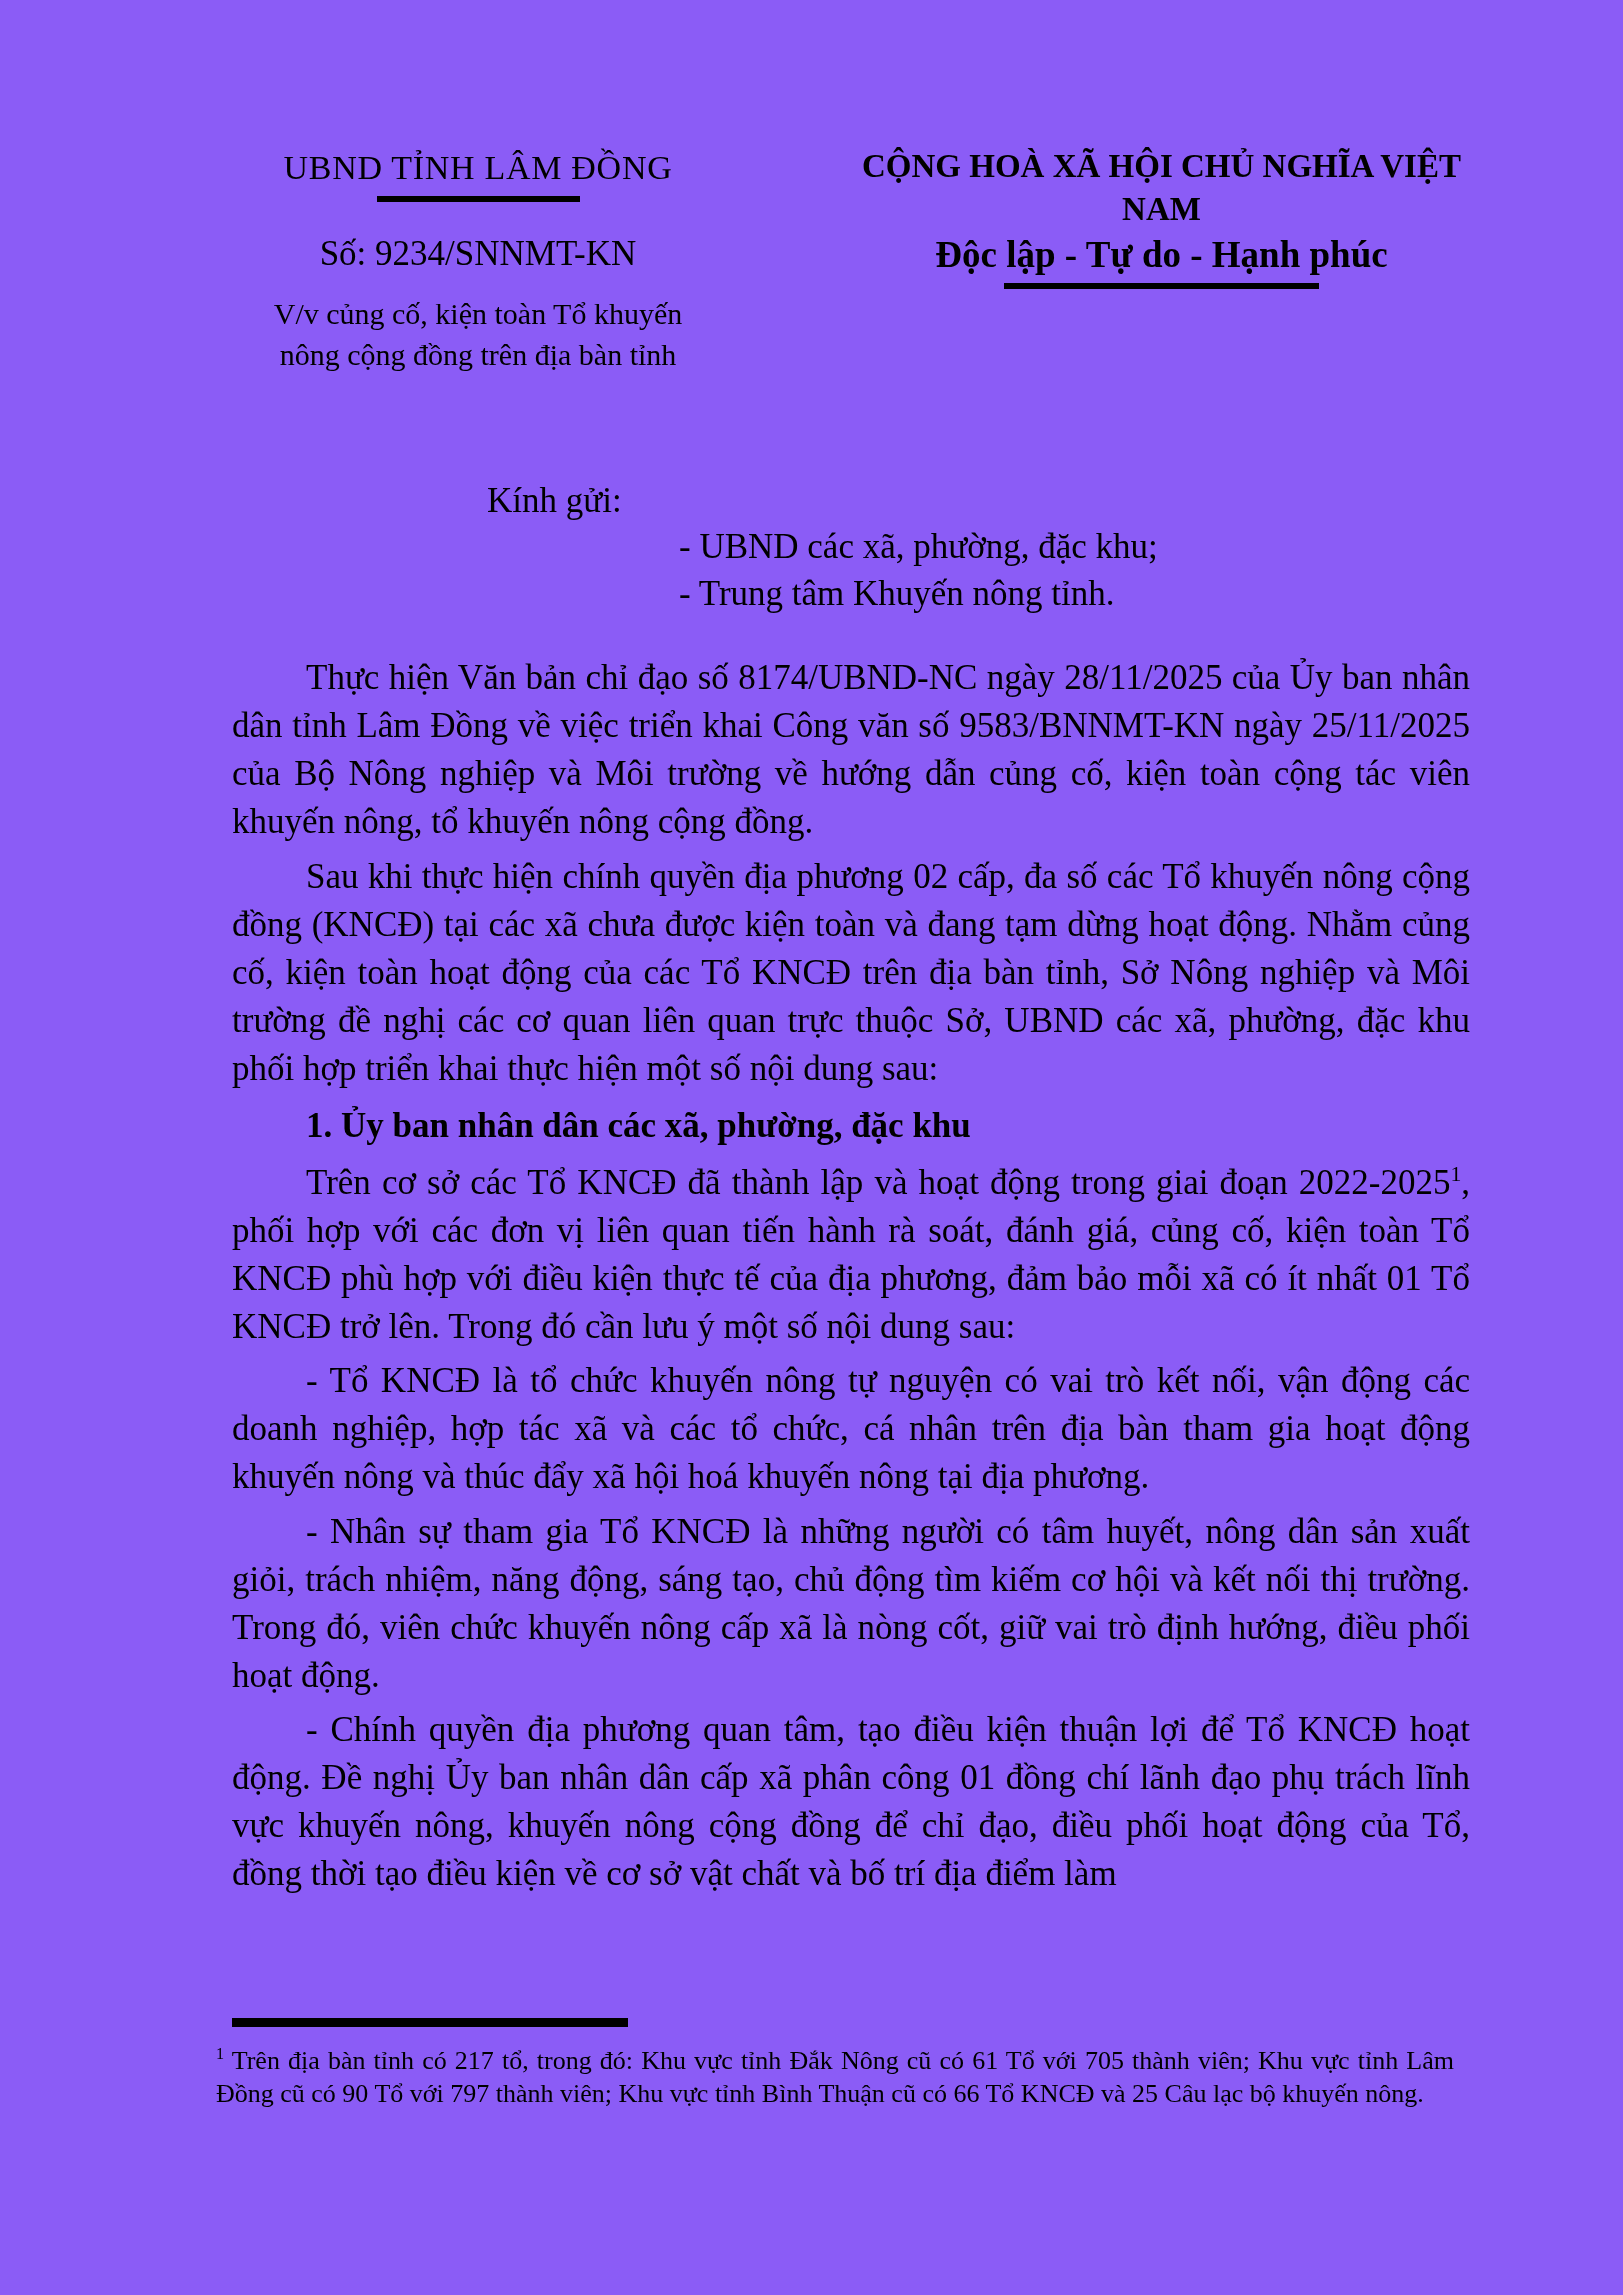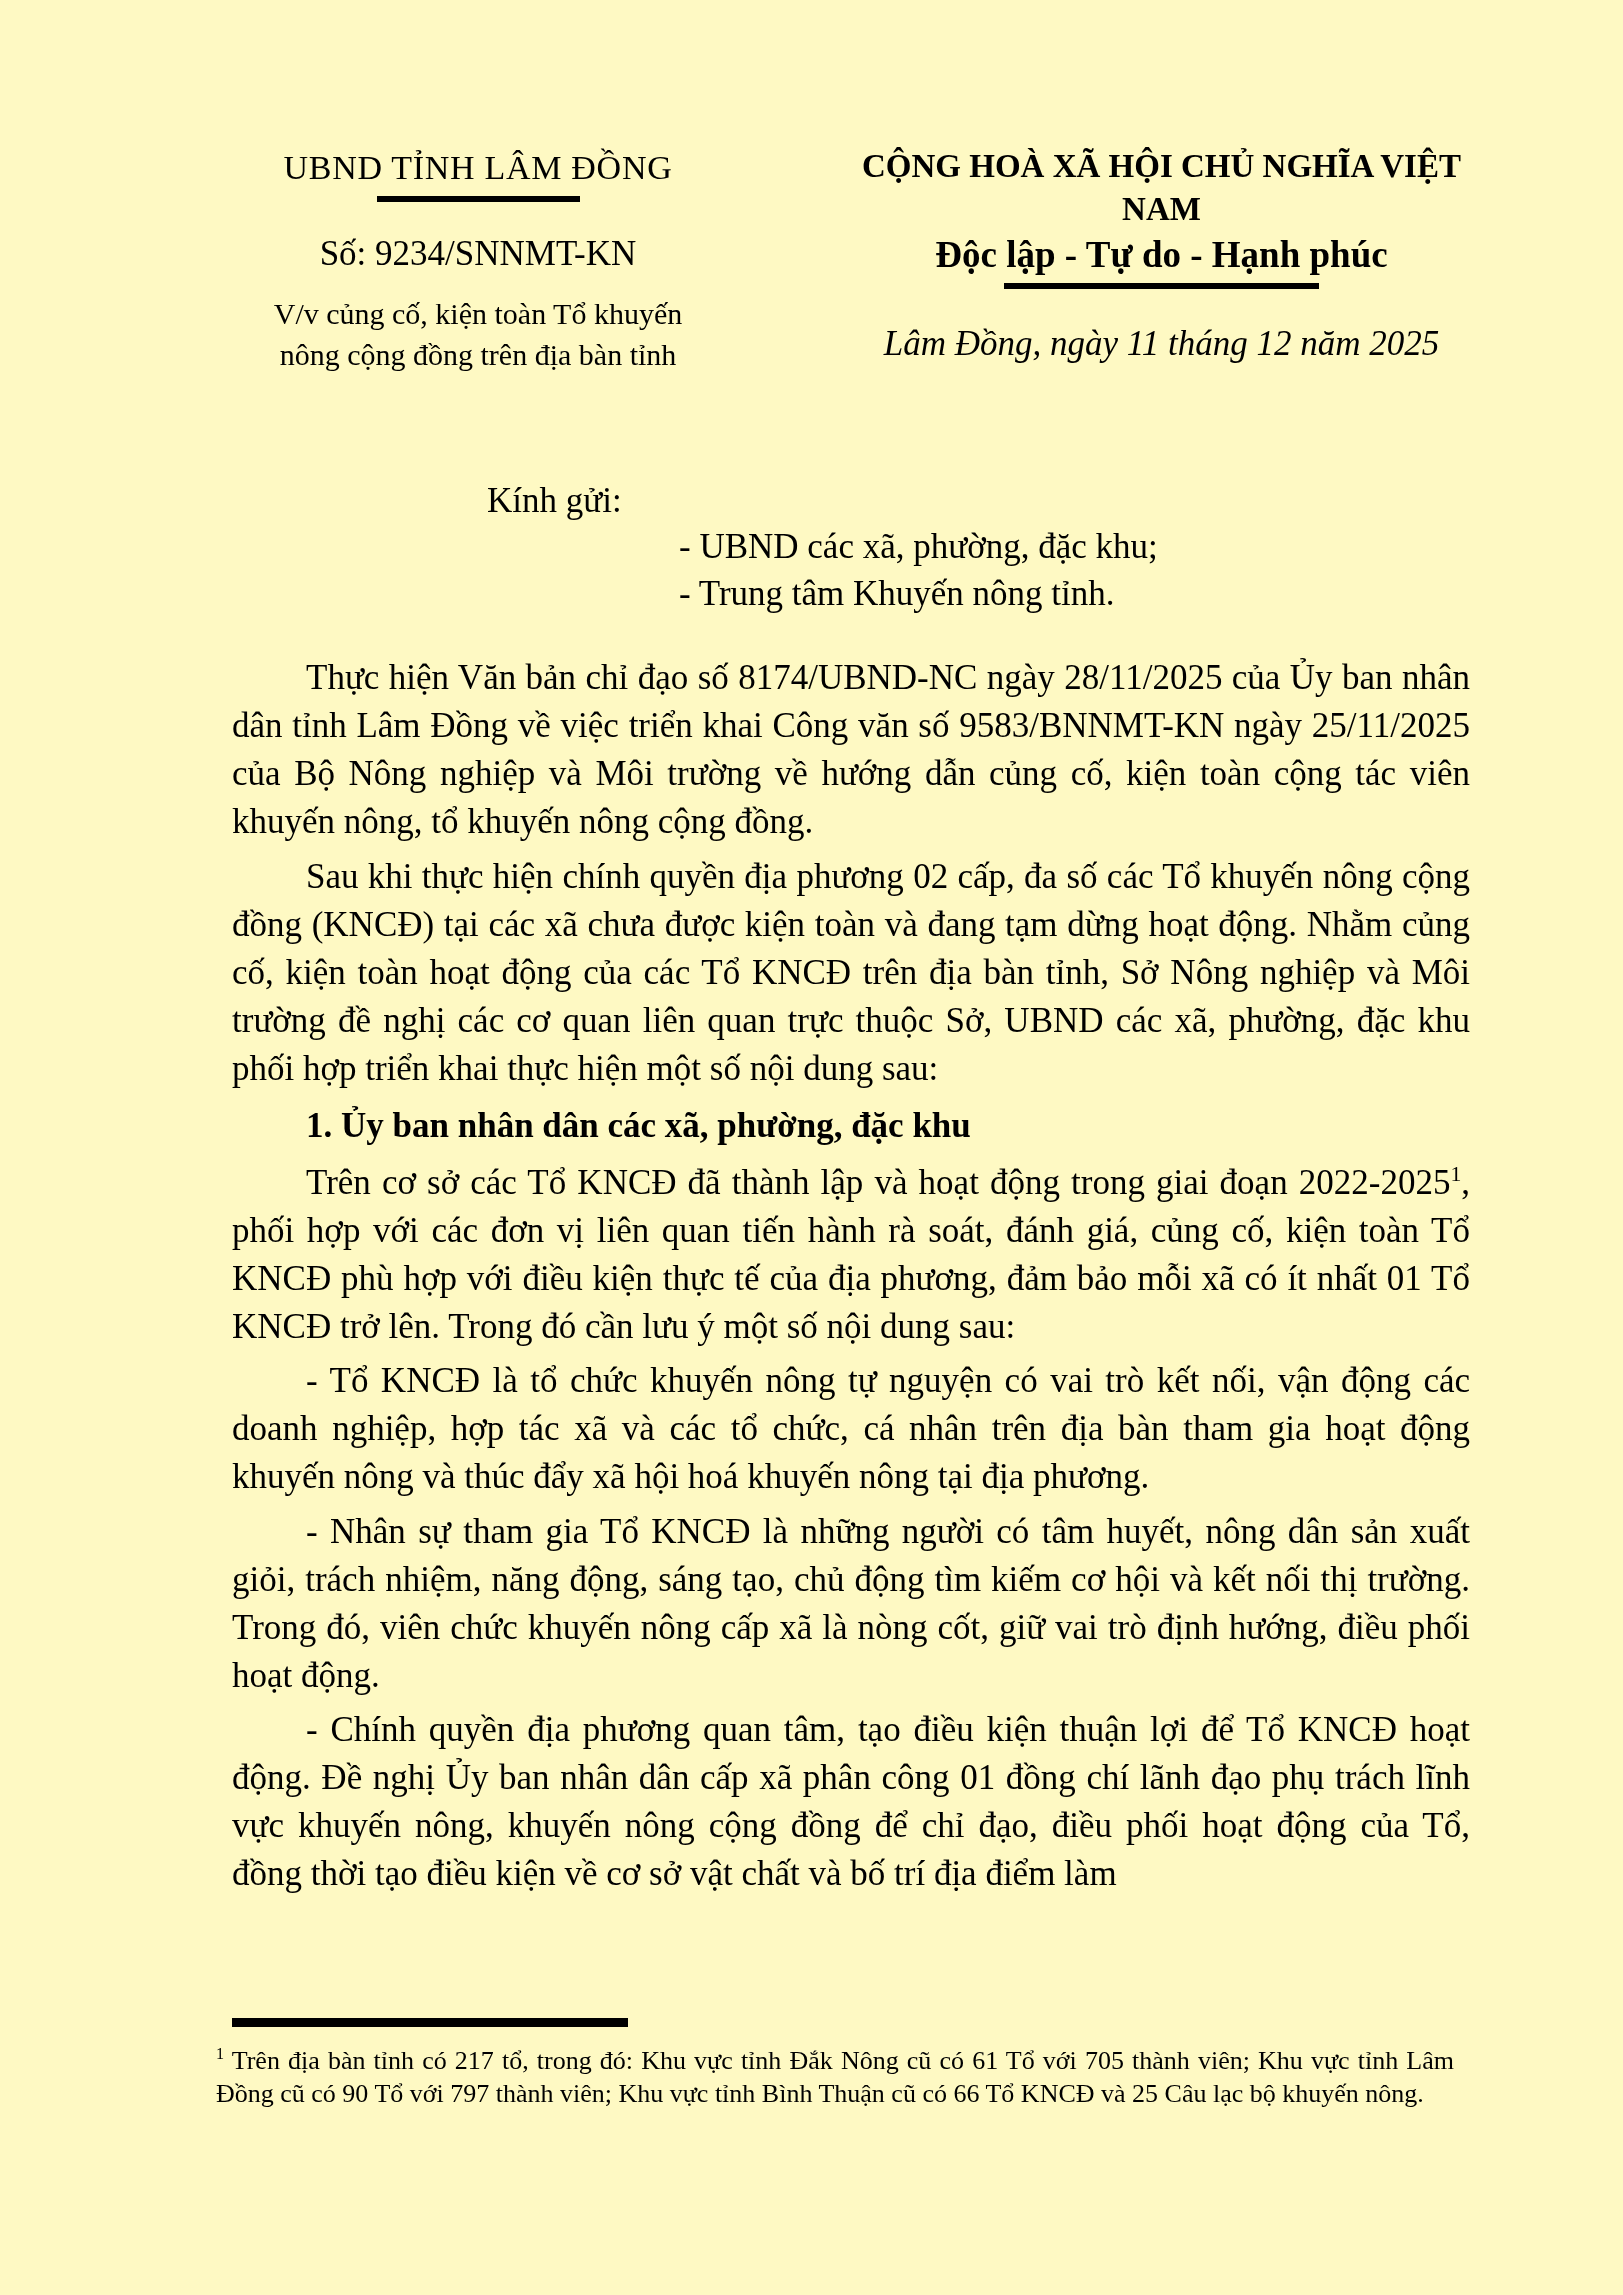--- a/index.html
+++ b/index.html
@@ -1,21 +1,21 @@
 <!DOCTYPE html>
 <html lang="vi" style="font-size:10.5px"><head>
 <meta charset="utf-8">
 <style>
   * { margin: 0; padding: 0; box-sizing: border-box; }
   html, body { background: #e8e8e8; }
   .page {
     position: relative;
     width: 1623px;
     height: 2295px;
-    background: #fef9c3;
+    background: #8b5cf6;
     color: #000000;
     font-family: "Liberation Serif", "DejaVu Serif", serif;
     overflow: hidden;
   }
 
   
   .header-left {
     position: absolute;
     left: 169px; top: 145px;
     width: 618px;
@@ -145,21 +145,20 @@
     <div class="subject">
       <div>V/v củng cố, kiện toàn Tổ khuyến</div>
       <div>nông cộng đồng trên địa bàn tỉnh</div>
     </div>
   </div>
 
   <div class="header-right">
     <div class="motto-1">CỘNG HOÀ XÃ HỘI CHỦ NGHĨA VIỆT NAM</div>
     <div class="motto-2">Độc lập - Tự do - Hạnh phúc</div>
     <div class="rule rule-right"></div>
-    <div class="date-line">Lâm Đồng, ngày 11 tháng 12 năm 2025</div>
   </div>
 
   <div class="salutation-label">Kính gửi:</div>
   <div class="recipients">
     <div>- UBND các xã, phường, đặc khu;</div>
     <div>- Trung tâm Khuyến nông tỉnh.</div>
   </div>
 
   <div class="body-text">
     <p>Thực hiện Văn bản chỉ đạo số 8174/UBND-NC  ngày 28/11/2025 của Ủy ban nhân dân tỉnh Lâm Đồng về việc triển khai Công văn số 9583/BNNMT-KN ngày 25/11/2025 của Bộ Nông nghiệp và Môi trường về hướng dẫn củng cố, kiện toàn cộng tác viên khuyến nông, tổ khuyến nông cộng đồng.</p>

